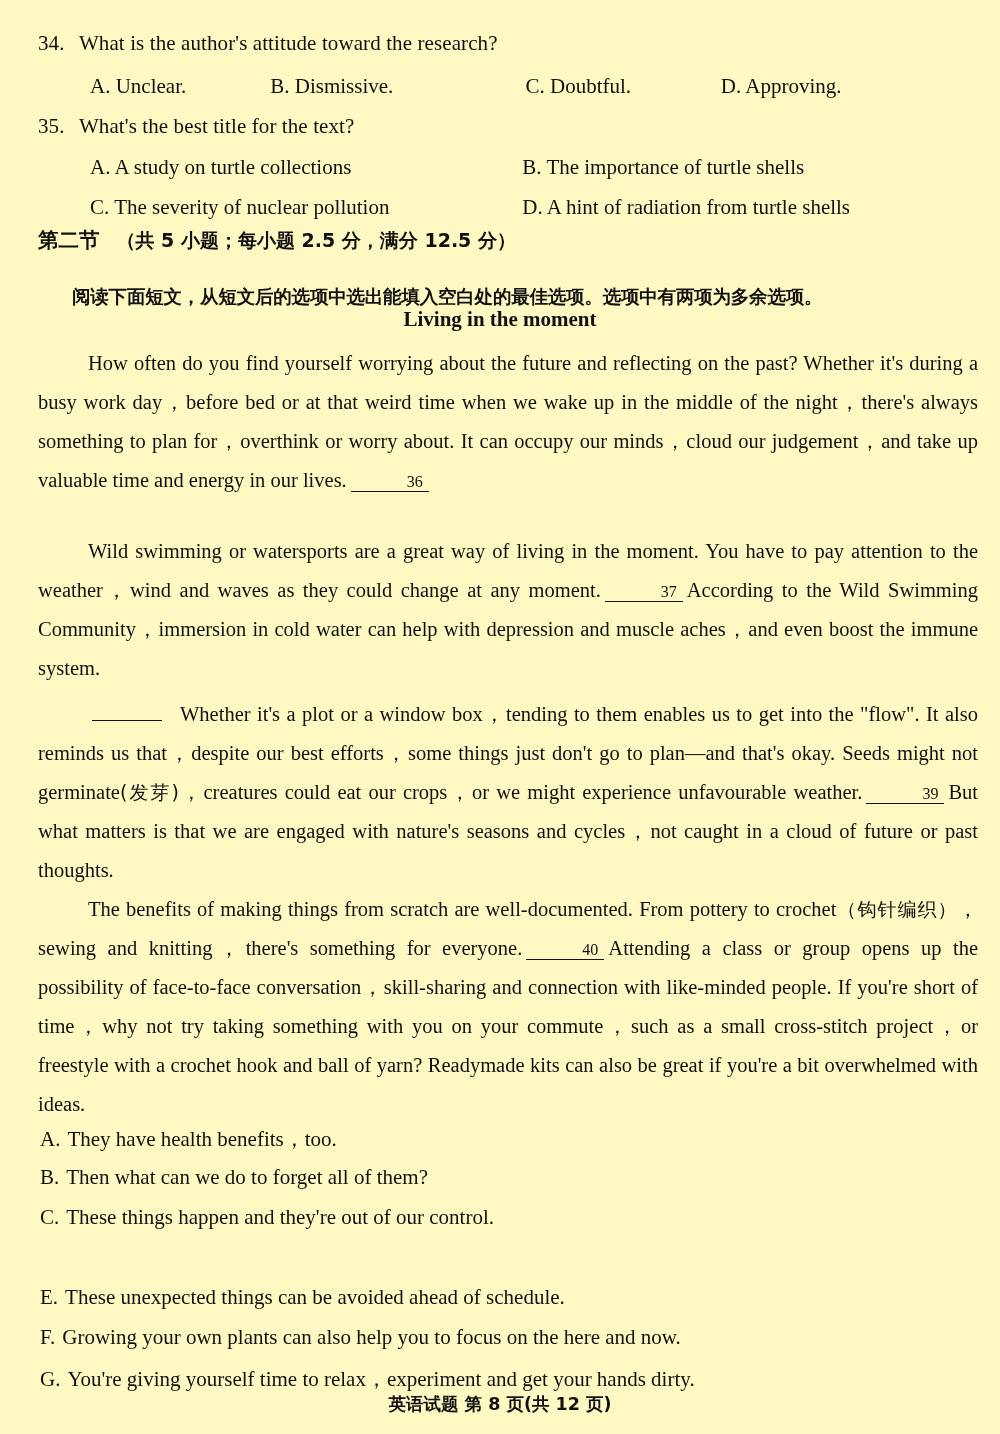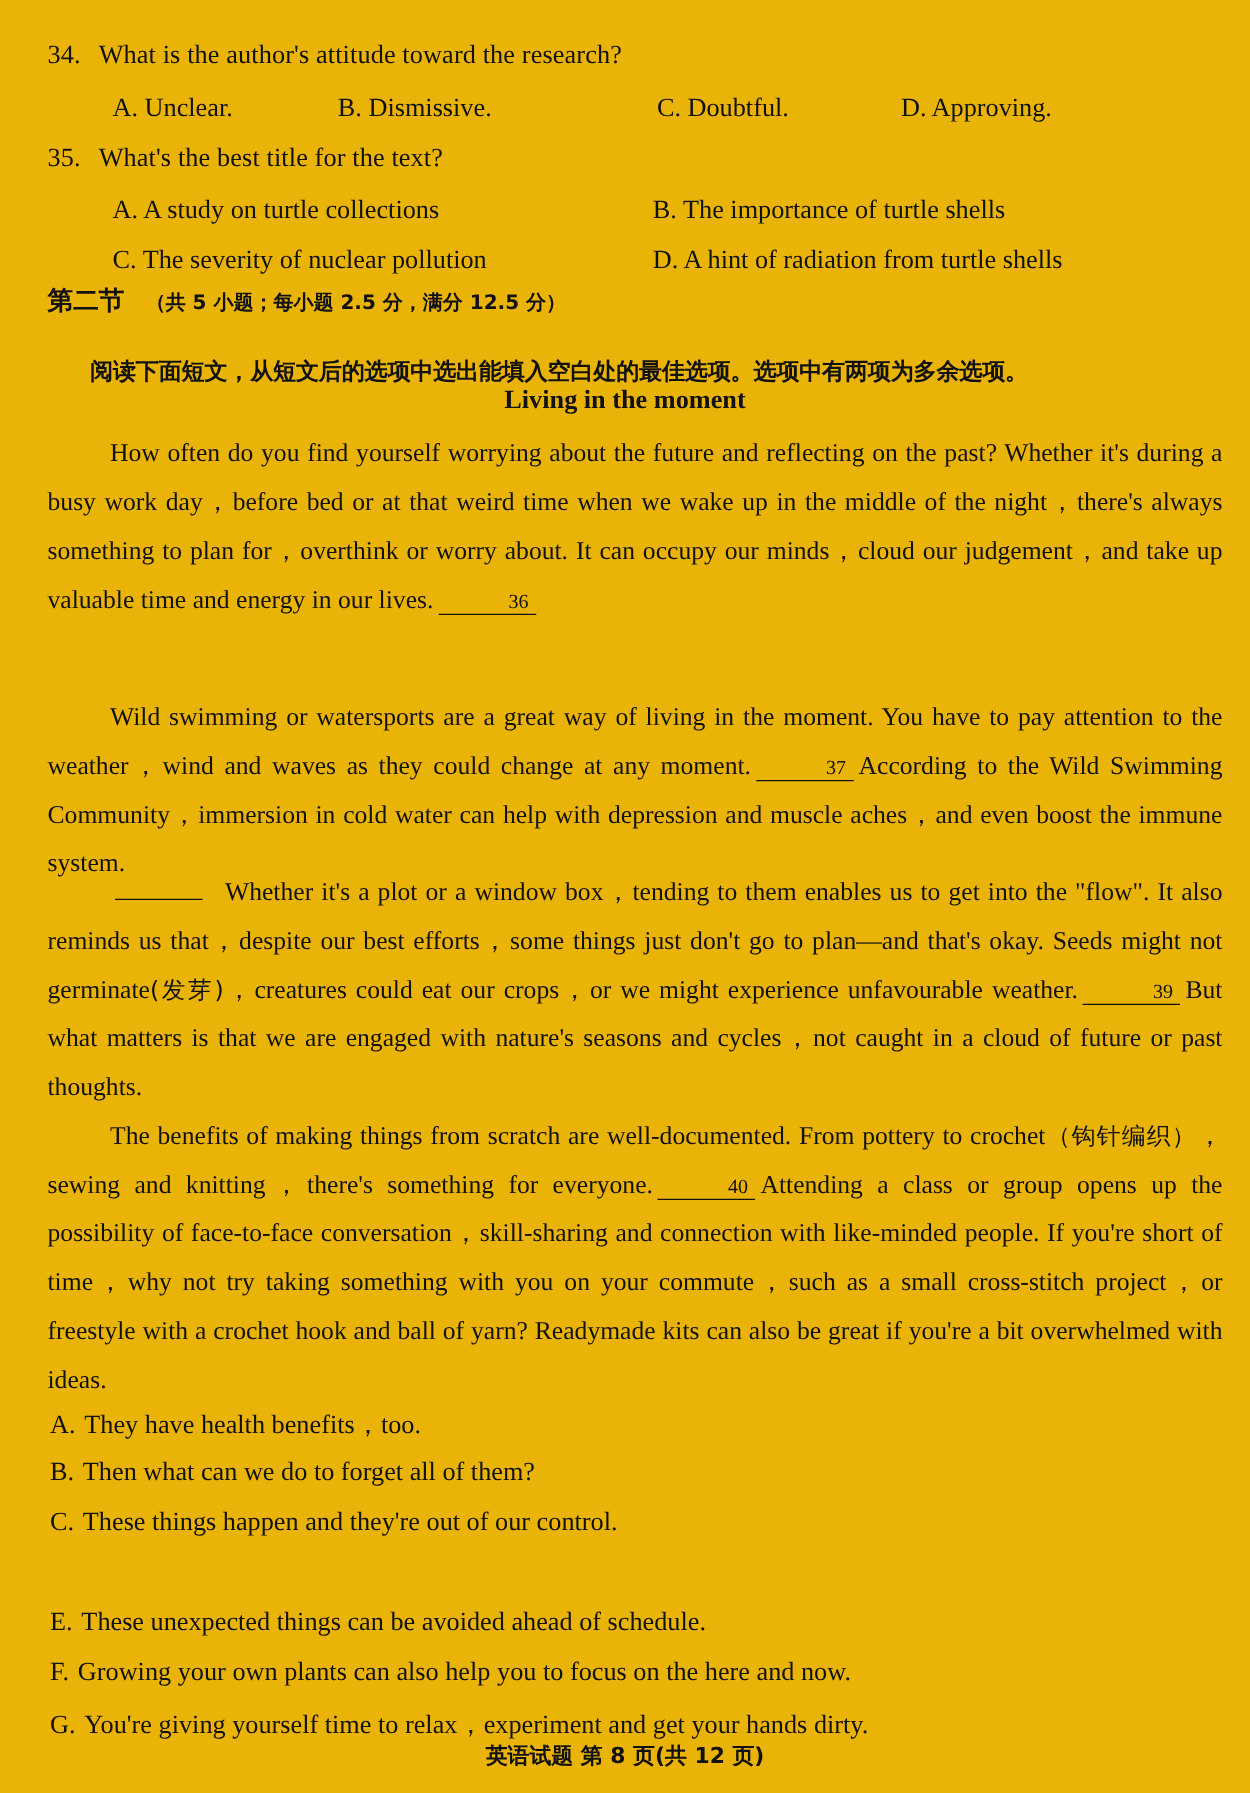--- a/index.html
+++ b/index.html
@@ -12,21 +12,21 @@
     width: 1000px;
     height: 1434px;
     position: relative;
     font-family: "Liberation Serif", "DejaVu Serif", serif;
     color: #111111;
     overflow: hidden;
   }
   .page {
     position: absolute;
     inset: 0;
-    background: #eab308;
+    background: #fef9c3;
     padding: 0;
   }
 
   
   .q-line {
     position: absolute;
     font-size: 21px;
     line-height: 1.05;
     white-space: nowrap;
     letter-spacing: 0.1px;
@@ -51,21 +51,21 @@
     white-space: nowrap;
   }
   .section-head .label {
     font-family: "DejaVu Sans", "Liberation Sans", sans-serif;
     font-weight: 700;
     font-size: 20.5px;
   }
   .section-head .meta {
     font-family: "DejaVu Sans", "Liberation Sans", sans-serif;
     font-weight: 700;
-    font-size: 16px;
+    font-size: 19px;
     margin-left: 12px;
   }
   .instruction {
     position: absolute;
     left: 72px;
     top: 268px;
     width: 912px;
     font-family: "DejaVu Sans", "Liberation Sans", sans-serif;
     font-weight: 700;
     font-size: 18.5px;
@@ -201,21 +201,21 @@
   </div>
 
   <div class="instruction">阅读下面短文，从短文后的选项中选出能填入空白处的最佳选项。选项中有两项为多余选项。</div>
 
   <div class="passage-title">Living in the moment</div>
 
   <div class="para indent" style="top:344px;">
     <span>How often do you find yourself worrying about the future and reflecting on the past? Whether it's during a busy work day，before bed or at that weird time when we wake up in the middle of the night，there's always something to plan for，overthink or worry about. It can occupy our minds，cloud our judgement，and take up valuable time and energy in our lives.</span><span class="blank">36</span>
   </div>
 
-  <div class="para indent" style="top:555px;">
+  <div class="para indent" style="top:532px;">
     <span>Wild swimming or watersports are a great way of living in the moment. You have to pay attention to the weather，wind and waves as they could change at any moment.</span><span class="blank">37</span><span>According to the Wild Swimming Community，immersion in cold water can help with depression and muscle aches，and even boost the immune system.</span>
   </div>
 
   <div class="para" style="top:695px; text-indent:50px;">
     <span class="blank empty"></span><span style="display:inline-block;width:14px;"></span><span>Whether it's a plot or a window box，tending to them enables us to get into the "flow". It also reminds us that，despite our best efforts，some things just don't go to plan—and that's okay. Seeds might not germinate</span><span class="zh-inline">(发芽)</span><span>，creatures could eat our crops，or we might experience unfavourable weather.</span><span class="blank">39</span><span>But what matters is that we are engaged with nature's seasons and cycles，not caught in a cloud of future or past thoughts.</span>
   </div>
 
   <div class="para indent" style="top:890px;">
     <span>The benefits of making things from scratch are well-documented. From pottery to crochet</span><span class="zh-inline">（钩针编织）</span><span>，sewing and knitting，there's something for everyone.</span><span class="blank">40</span><span>Attending a class or group opens up the possibility of face-to-face conversation，skill-sharing and connection with like-minded people. If you're short of time，why not try taking something with you on your commute，such as a small cross-stitch project，or freestyle with a crochet hook and ball of yarn? Readymade kits can also be great if you're a bit overwhelmed with ideas.</span>
   </div>

